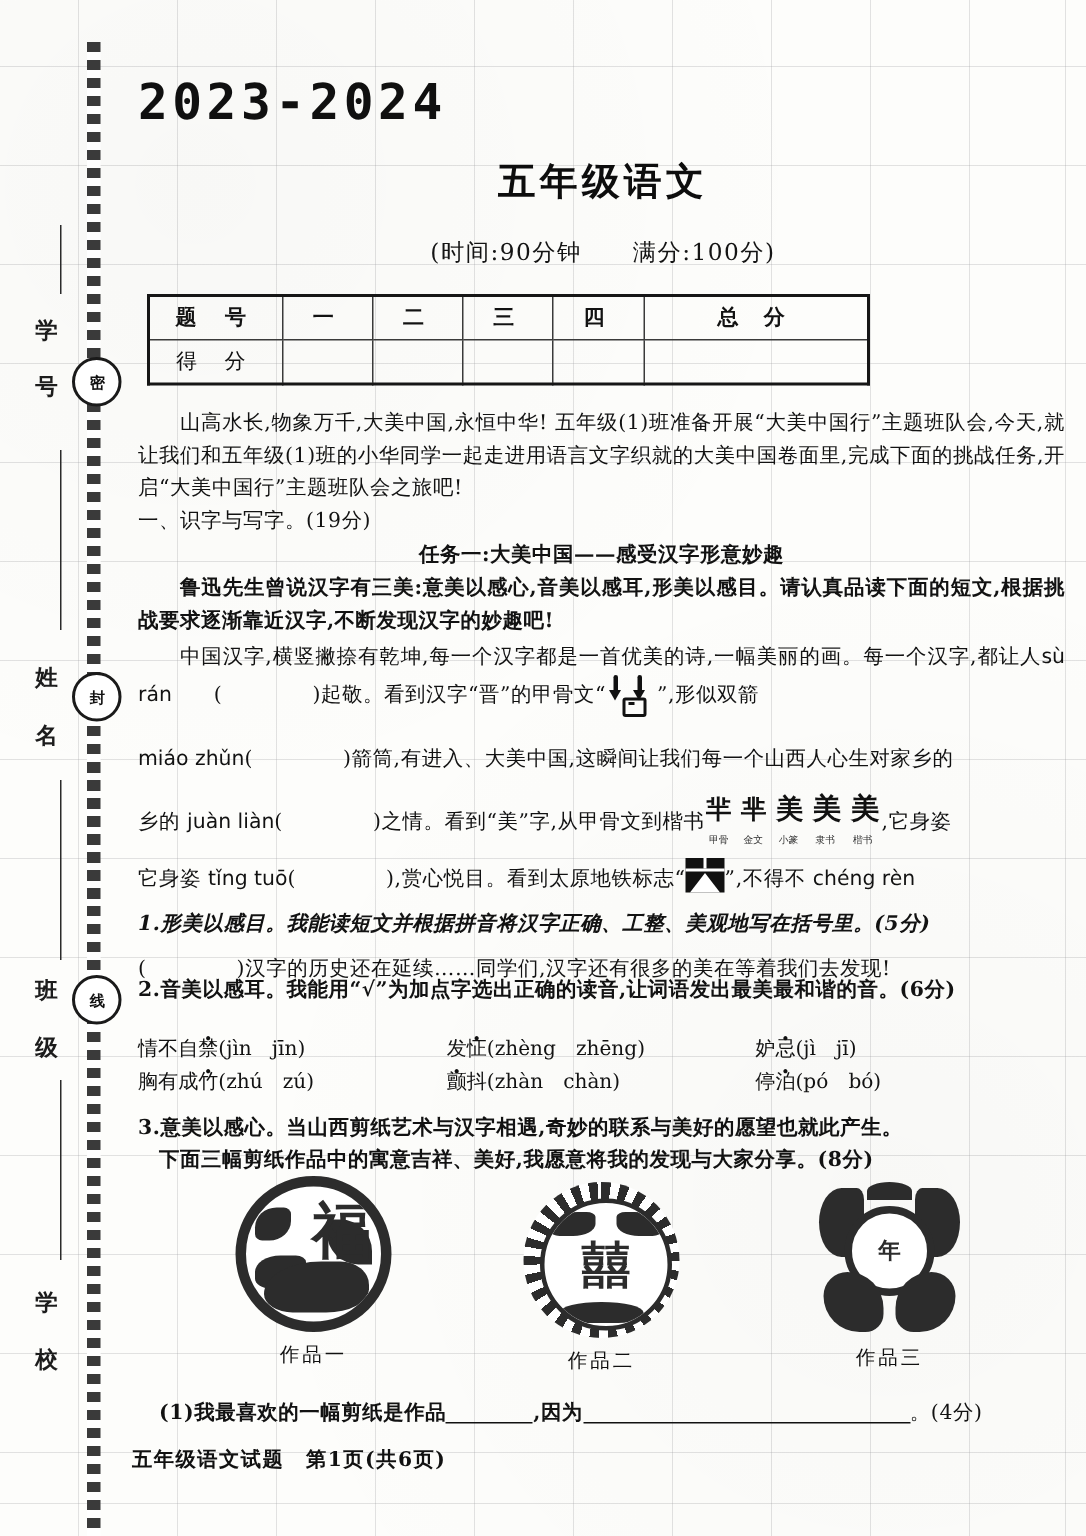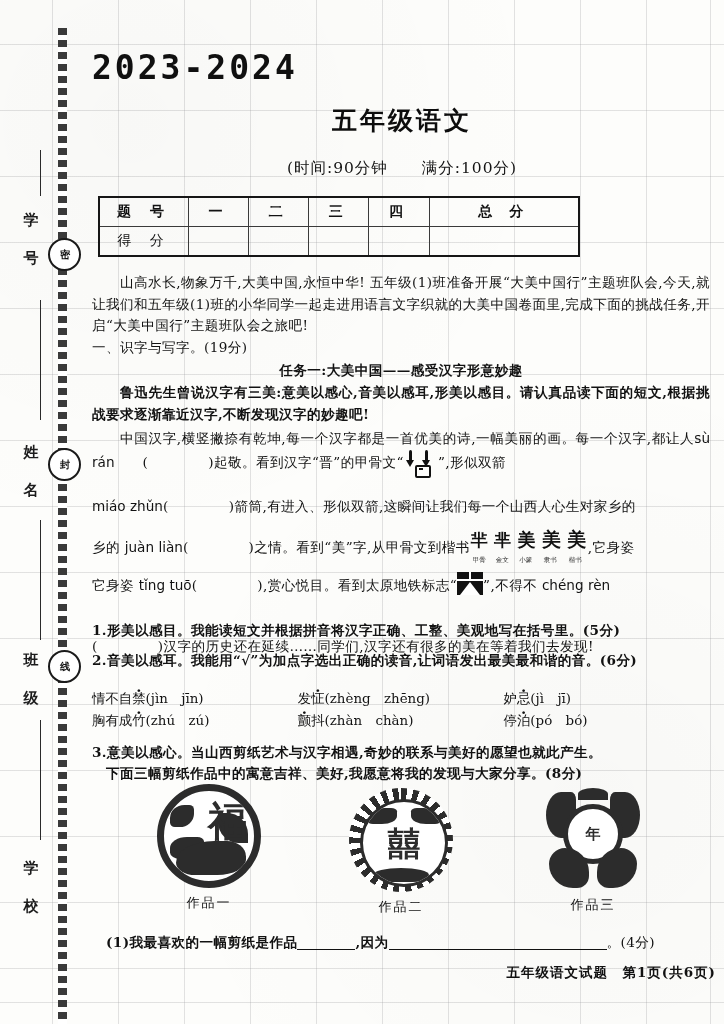--- a/index.html
+++ b/index.html
@@ -151,21 +151,21 @@
   .cut3 .dR{right:1px;border-radius:20% 60% 60% 20%;}
   .cut3 .fishL{position:absolute;left:4px;bottom:2px;width:40px;height:40px;background:#2c2c2c;
     border-radius:40% 60% 30% 60%;}
   .cut3 .fishR{position:absolute;right:4px;bottom:2px;width:40px;height:40px;background:#2c2c2c;
     border-radius:60% 40% 60% 30%;}
   .cut3 .crown{position:absolute;left:50%;top:0;transform:translateX(-50%);
     width:30px;height:12px;background:#2c2c2c;border-radius:50% 50% 0 0;}
 
   .fill-line{display:inline-block;border-bottom:1px solid #111;height:14px;vertical-align:-3px;}
 
-  .footer{position:absolute;left:0;right:0;top:964px;text-align:right;
+  .footer{position:absolute;left:0;right:0;top:964px;text-align:left;
     font-size:13.5px;font-weight:700;color:#111;font-family:"DejaVu Serif",serif;letter-spacing:1px;}
 </style>
 </head>
 <body>
 
 <div class="page">
   <div class="grain"></div>
 
   <div class="seal-col">
     <div class="seal-dash"></div>
@@ -229,21 +229,21 @@
 
     <div class="para center b" style="top:360px;">任务一:大美中国——感受汉字形意妙趣</div>
 
     <div class="para indent b" style="top:382px;">鲁迅先生曾说汉字有三美:意美以感心,音美以感耳,形美以感目。请认真品读下面的短文,根据挑战要求逐渐靠近汉字,不断发现汉字的妙趣吧!</div>
 
     <div class="para indent" style="top:428px;">
       <span>中国汉字,横竖撇捺有乾坤,每一个汉字都是一首优美的诗,一幅美丽的画。每一个汉字,都让人</span><span class="pin">sù rán</span><span class="paren">(<span class="blank-s"></span>)</span><span>起敬。看到汉字“晋”的甲骨文“</span><span class="glyph-jin"><span class="arw a1"></span><span class="arw a2"></span><span class="box"></span></span><span>”,形似双箭</span>
     </div>
 
     <div class="para" style="top:496px;">
-      <span class="pin">miáo zhǔn</span><span class="paren">(<span class="blank-s"></span>)</span><span>箭筒,有进入、形似双箭,这瞬间让我们每一个山西人心生对家乡的</span>
+      <span class="pin">miáo zhǔn</span><span class="paren">(<span class="blank-s"></span>)</span><span>箭筒,有进入、大美中国,这瞬间让我们每一个山西人心生对家乡的</span>
     </div>
 
     <div class="para" style="top:530px;">
       乡的&nbsp;<span class="pin">juàn liàn</span><span class="paren">(<span class="blank-s"></span>)</span><span>之情。看到“美”字,从甲骨文到楷书</span><span class="evo">
         <span class="row">
           <span class="ch" style="font-size:17px;">羋</span>
           <span class="ch" style="font-size:17px;">芈</span>
           <span class="ch" style="font-size:18px;">美</span>
           <span class="ch" style="font-size:19px;">美</span>
           <span class="ch" style="font-size:19px;">美</span>
@@ -259,21 +259,21 @@
     </div>
 
     <div class="para" style="top:572px;">
       它身姿&nbsp;<span class="pin">tǐng tuō</span><span class="paren">(<span class="blank-s"></span>)</span><span>,赏心悦目。看到太原地铁标志“</span><span class="metro-logo"><span class="tri"></span></span><span>”,不得不</span>&nbsp;<span class="pin">chéng rèn</span>
     </div>
 
     <div class="para" style="top:636px;">
       <span class="paren">(<span class="blank-s"></span>)</span><span>汉字的历史还在延续……同学们,汉字还有很多的美在等着我们去发现!</span>
     </div>
 
-    <div class="para b" style="top:620px;">1.形美以感目。我能读短文并根据拼音将汉字正确、工整、美观地写在括号里。(5分)</div>
+    <div class="para b" style="top:606px;font-style:italic;">1.形美以感目。我能读短文并根据拼音将汉字正确、工整、美观地写在括号里。(5分)</div>
     <div class="para b" style="top:650px;">2.音美以感耳。我能用“√”为加点字选出正确的读音,让词语发出最美最和谐的音。(6分)</div>
 
     <div class="choice" style="top:690px;">
       <div class="row">
         <div class="cell">
           <span>情不自</span><span class="dot">禁</span><span>(jìn　jīn)</span>
         </div>
         <div class="cell">
           <span>发</span><span class="dot">怔</span><span>(zhèng　zhēng)</span>
         </div>

